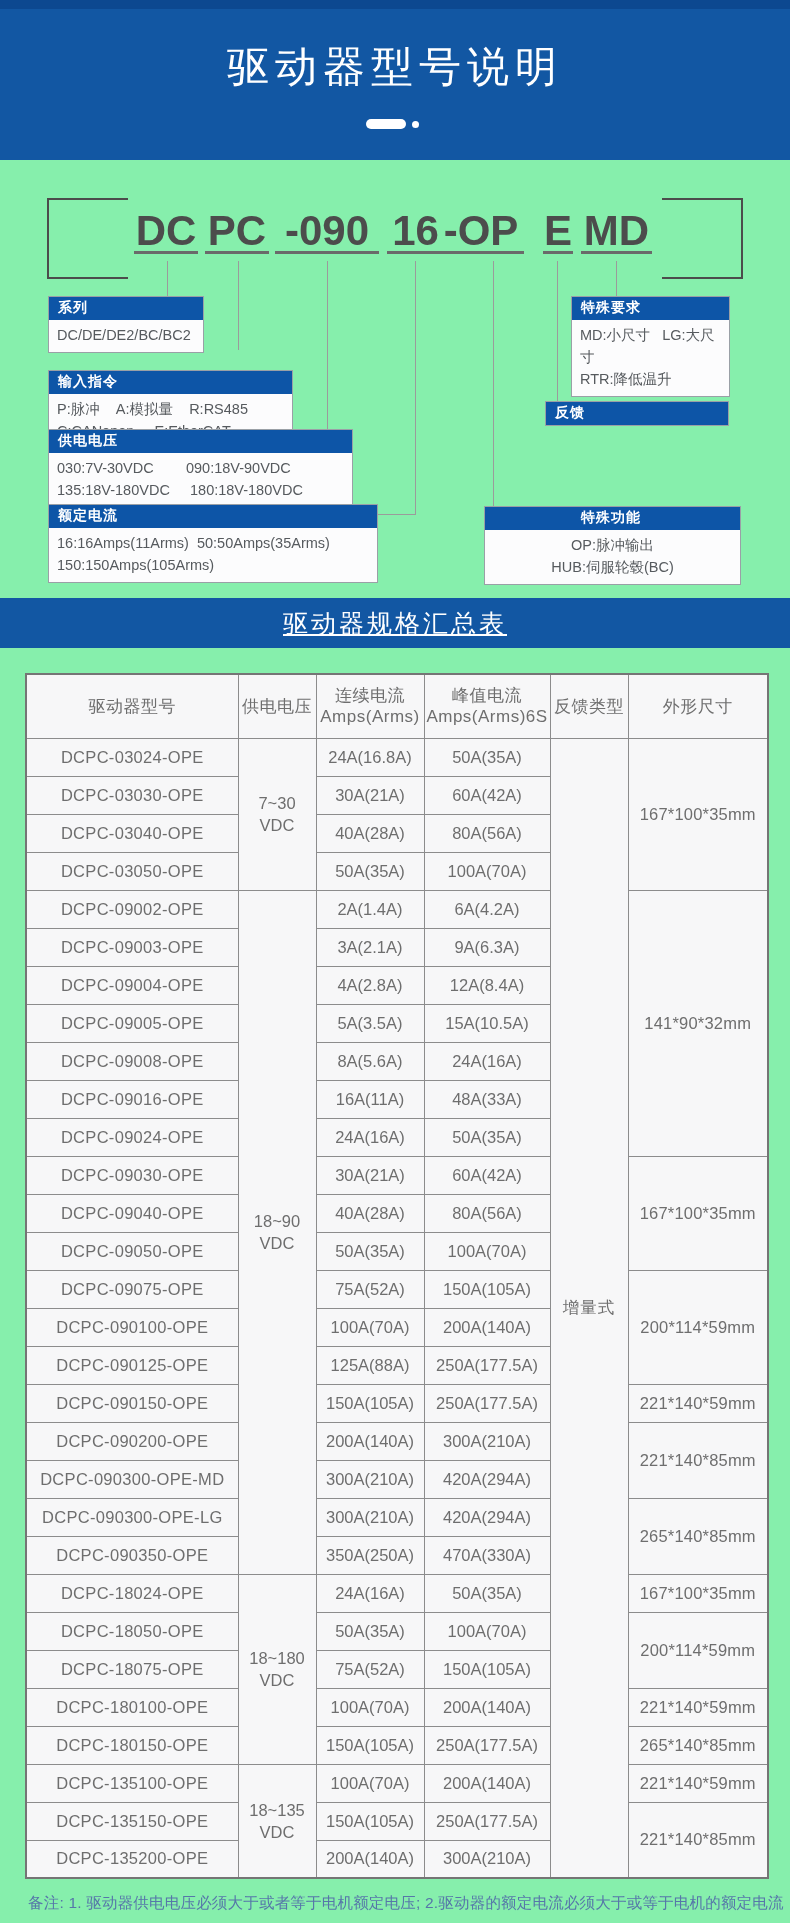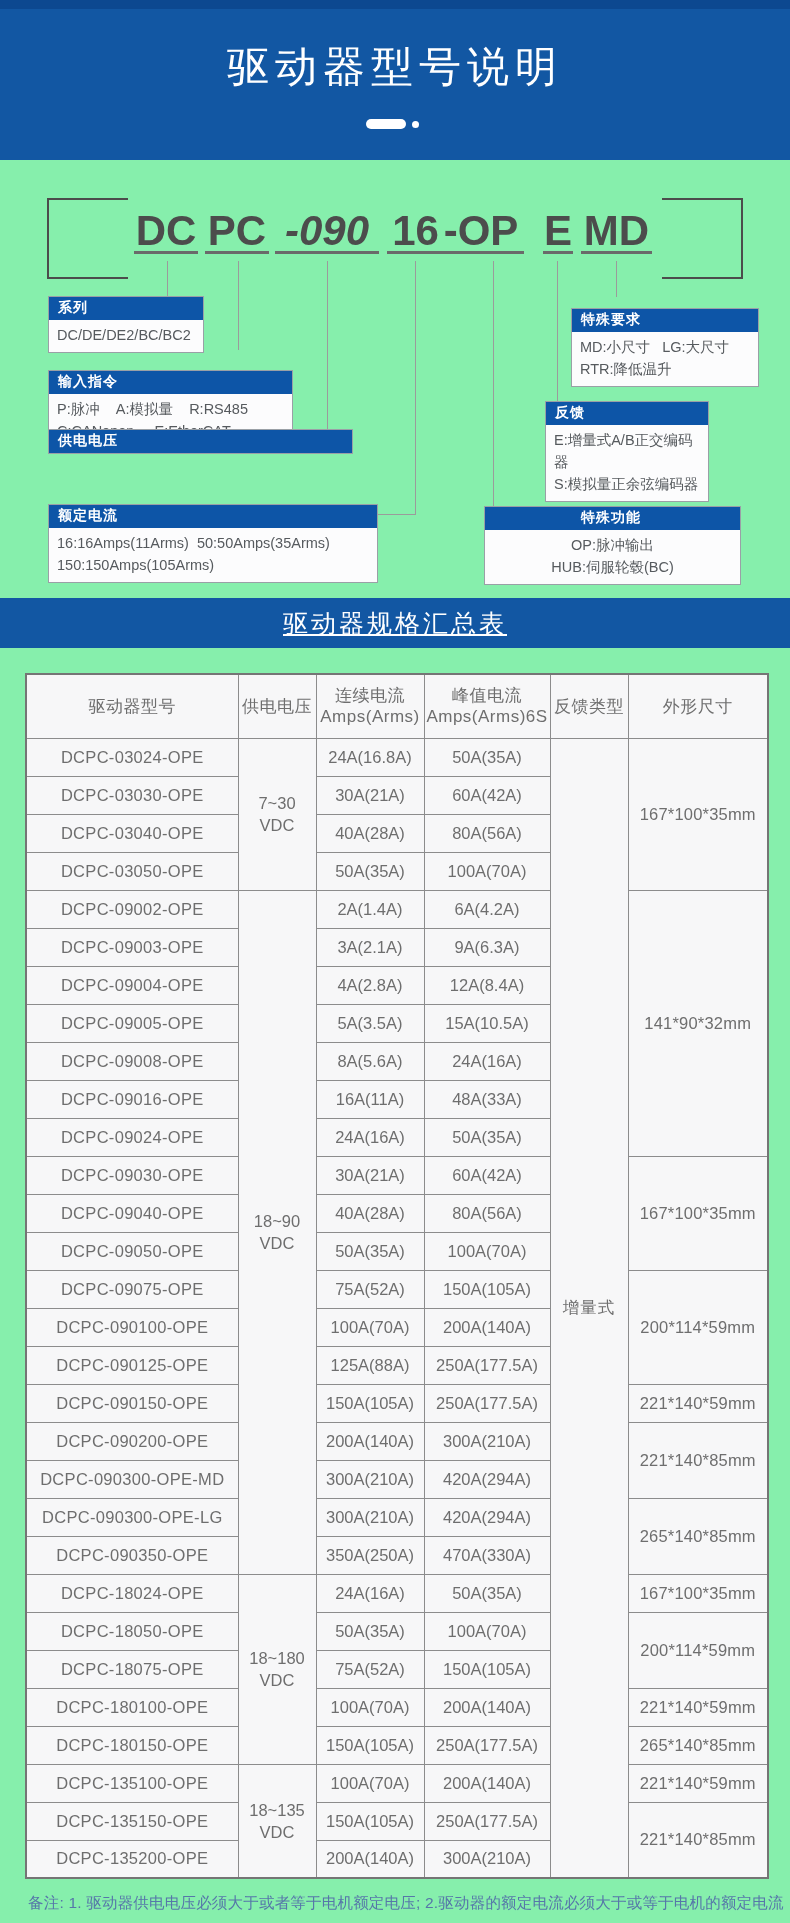--- a/index.html
+++ b/index.html
@@ -24,21 +24,21 @@
   .bracket-left  { left:47px; top:198px; border-left:2px solid #4c4c4c; border-top:2px solid #4c4c4c; border-bottom:2px solid #4c4c4c; }
   .bracket-right { left:662px; top:198px; border-right:2px solid #4c4c4c; border-top:2px solid #4c4c4c; border-bottom:2px solid #4c4c4c; }
 
   .seg {
     position:absolute; top:208px; height:46px; line-height:46px;
     text-align:center; font-size:42px; font-weight:700; color:#4c4c4c;
     border-bottom:3px solid #6a6a6a; padding-bottom:4px;
   }
   .seg-dc  { left:134px; width:64px;  }
   .seg-pc  { left:205px; width:64px;  }
-  .seg-090 { left:275px; width:104px;font-style:italic; }
+  .seg-090 { left:275px; width:104px; }
   .seg-16  { left:387px; width:57px;  }
   .seg-op  { left:438px; width:86px;  }
   .seg-e   { left:543px; width:30px;  }
   .seg-md  { left:581px; width:71px;  }
 
   .vline { position:absolute; width:1px; background:#9b9b9b; }
   .hline { position:absolute; height:1px; background:#9b9b9b; }
   .line-series   { left:167px; top:261px; height:36px; }
   .line-input    { left:238px; top:261px; height:89px; }
   .line-voltage  { left:327px; top:261px; height:169px; }
@@ -56,22 +56,22 @@
     padding:2px 12px 3px 9px; letter-spacing:1px;
   }
   .callout .co-body { padding:4px 8px 6px 8px; }
   .callout .co-line {
     font-size:14.5px; color:#565a5e; line-height:22px; white-space:pre-wrap;
   }
   .box-series   { left:48px;  top:296px; width:156px; }
   .box-input    { left:48px;  top:370px; width:245px; }
   .box-voltage  { left:48px;  top:429px; width:305px; }
   .box-current  { left:48px;  top:504px; width:330px; }
-  .box-req      { left:571px; top:308px; width:188px; }
-  .box-feedback { left:545px; top:401px; width:164px; }
+  .box-req      { left:571px; top:296px; width:159px; }
+  .box-feedback { left:545px; top:401px; width:184px; }
   .box-func     { left:484px; top:506px; width:257px;text-align:center; }
 
   
   .banner {
     position:absolute; left:0; top:598px; width:790px; height:50px; background:#1257a3;
     display:flex; align-items:center; justify-content:center;
   }
   .banner-text { color:#ffffff; font-size:25px; font-weight:500; letter-spacing:3px;text-decoration:underline; }
 
   
@@ -139,41 +139,41 @@
       </div>
     <div class="callout box-input">
         <div class="co-title">输入指令</div>
         <div class="co-body">
           <div class="co-line">P:脉冲    A:模拟量    R:RS485</div>
           <div class="co-line">C:CANopen     E:EtherCAT</div>
         </div>
       </div>
     <div class="callout box-voltage">
         <div class="co-title">供电电压</div>
+        <div class="co-body">
+          <div class="co-line">030:7V-30VDC        090:18V-90VDC</div>
+          <div class="co-line">135:18V-180VDC     180:18V-180VDC</div>
+        </div>
       </div>
     <div class="callout box-current">
         <div class="co-title">额定电流</div>
         <div class="co-body">
           <div class="co-line">16:16Amps(11Arms)  50:50Amps(35Arms)</div>
           <div class="co-line">150:150Amps(105Arms)</div>
         </div>
       </div>
     <div class="callout box-req">
         <div class="co-title">特殊要求</div>
         <div class="co-body">
           <div class="co-line">MD:小尺寸   LG:大尺寸</div>
           <div class="co-line">RTR:降低温升</div>
         </div>
       </div>
     <div class="callout box-feedback">
         <div class="co-title">反馈</div>
-        <div class="co-body">
-          <div class="co-line">E:增量式A/B正交编码器</div>
-          <div class="co-line">S:模拟量正余弦编码器</div>
-        </div>
       </div>
     <div class="callout box-func">
         <div class="co-title">特殊功能</div>
         <div class="co-body">
           <div class="co-line">OP:脉冲输出</div>
           <div class="co-line">HUB:伺服轮毂(BC)</div>
         </div>
       </div>
   </div>
 

